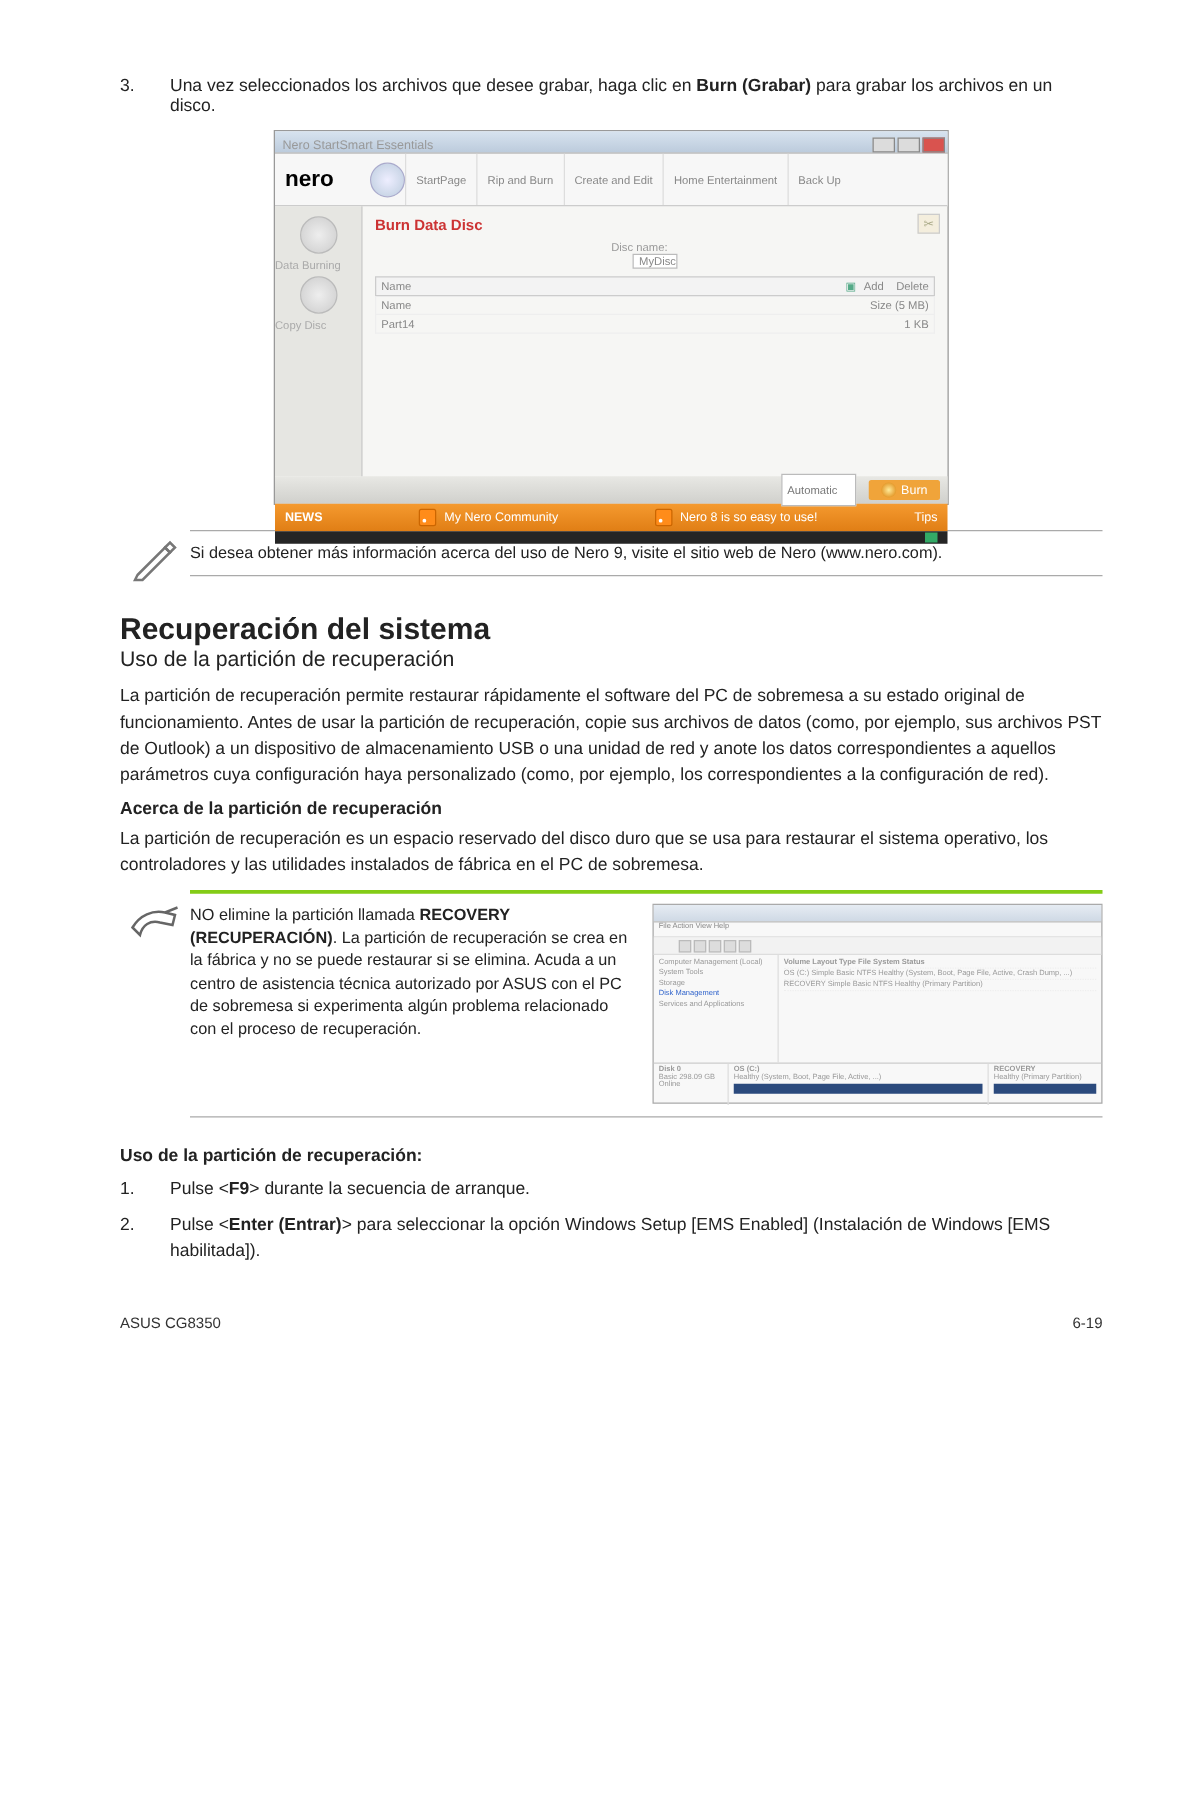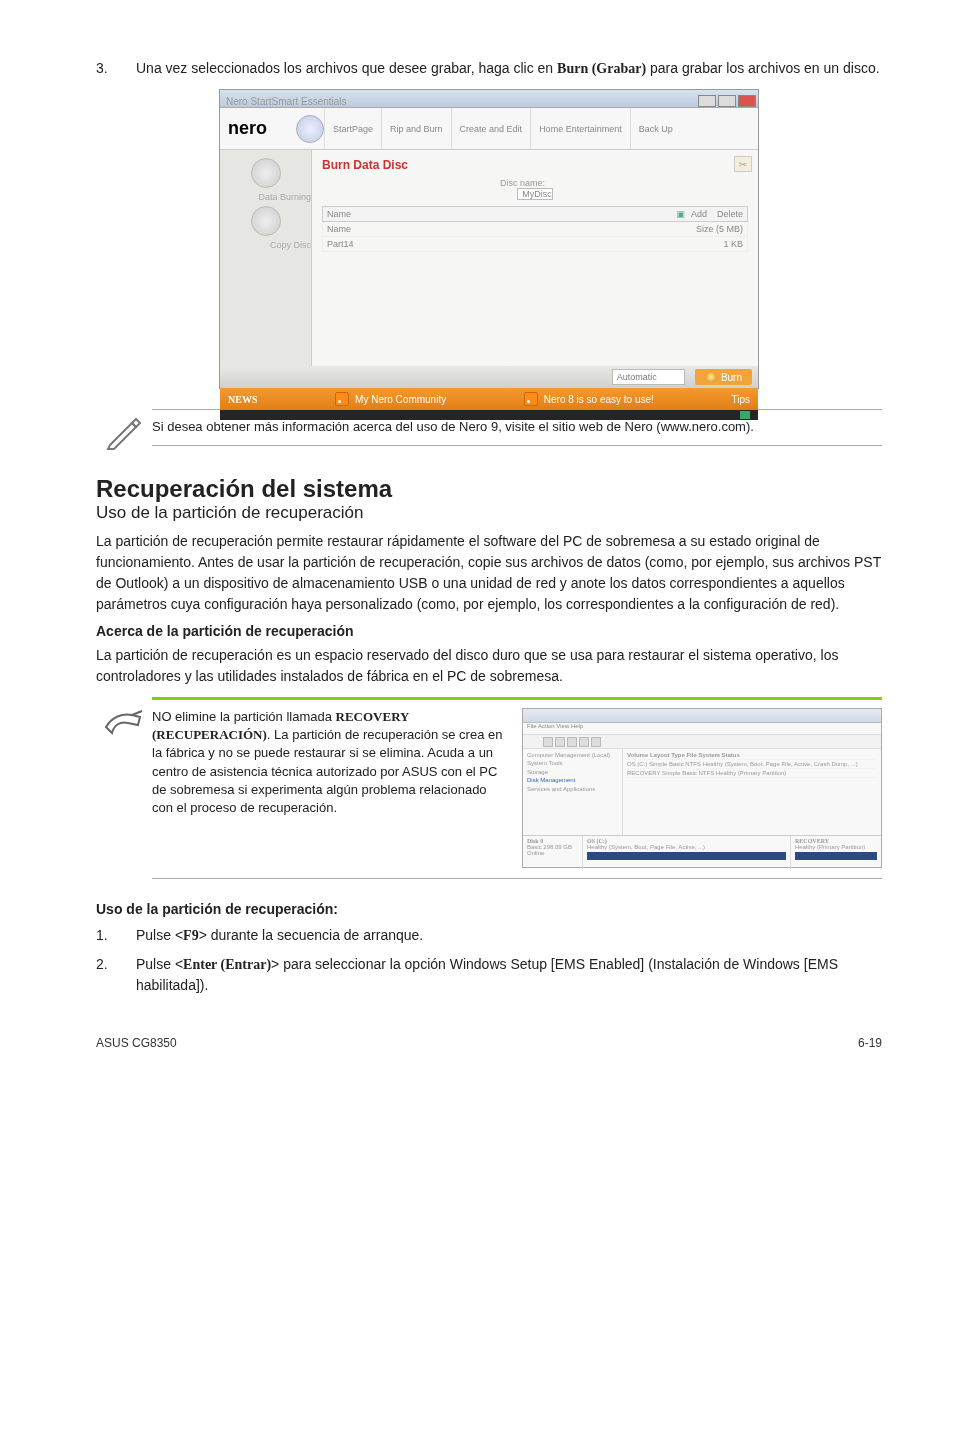--- a/index.html
+++ b/index.html
@@ -1,46 +1,46 @@
 <!DOCTYPE html>
 <html><head>
 <meta charset="utf-8">
 <style>
   * { margin:0; padding:0; box-sizing:border-box; }
   body { font-family: Arial, Helvetica, sans-serif; font-size:14px; color:#222; background:#fff; width:954px; }
   .page { padding:60px 72px 40px 96px; }
   .step { display:flex; margin-bottom:12px; }
   .step-num { width:40px; flex-shrink:0; }
   .step-body { flex:1; }
-  .bold { font-weight:bold;font-family:Liberation Serif, serif; }
+  .bold { font-weight:bold; }
   .img-block { margin:6px auto 20px; }
   .img-center { display:flex; justify-content:center; }
   .nero-window { width:540px; height:300px; border:1px solid #999; background:#f6f6f4; position:relative; font-size:10px; color:#999; }
   .nero-title { height:18px; background:linear-gradient(#d7e3ef,#bccbdc); border-bottom:1px solid #aaa; display:flex; align-items:flex-end; padding-left:6px; justify-content:space-between;}
   .win-btns { display:flex; }
   .win-btn { width:18px; height:12px; background:#dcdcdc; border:1px solid #888; margin-right:2px; }
   .win-btn.close { background:#d9534f; }
   .nero-toolbar { height:42px; background:#f7f7f7; border-bottom:1px solid #ccc; display:flex; align-items:center; }
   .nero-logo { width:70px; font-weight:bold; font-size:18px; color:#000; padding-left:8px; }
   .orb { width:28px; height:28px; border-radius:50%; background:radial-gradient(#eef,#bcd); border:1px solid #aac; margin-left:6px; }
   .tb-btn { padding:4px 8px; border-left:1px solid #ddd; height:100%; display:flex; align-items:center; color:#888; font-size:9px; }
   .nero-body { display:flex; height:calc(100% - 18px - 42px - 22px); }
-  .nero-side { width:92px; background:#e6e6e2; border-right:1px solid #ccc; padding-top:4px; text-align:right; color:#aaa; font-size:9px;}
+  .nero-side { width:70px; background:#e6e6e2; border-right:1px solid #ccc; padding-top:4px; text-align:left; color:#aaa; font-size:9px;}
   .side-ico { width:30px; height:30px; margin:4px auto; background:radial-gradient(#eee,#ccc); border-radius:50%; border:1px solid #bbb;}
   .nero-main { flex:1; padding:8px 10px; }
   .red-title { color:#c33; font-weight:bold; font-size:12px; margin-bottom:6px;}
   .row { display:flex; align-items:center; margin-bottom:6px;flex-direction:column; }
   .lbl { color:#999; width:70px; font-size:9px;}
   .inp { flex:1; max-width:180px; height:16px; background:#fff; border:1px solid #bbb; padding-left:4px; font-size:9px; color:#888;}
   .tbl-head { display:flex; justify-content:space-between; border:1px solid #ccc; background:#f3f3f3; height:16px; align-items:center; padding:0 4px; margin-top:4px; font-size:9px; color:#888;}
   .tbl-cell { display:flex; justify-content:space-between; padding:2px 4px; font-size:9px; color:#888; border:1px solid #eee; border-top:none;}
   .ruler { height:22px; background:linear-gradient(#e8e8e4,#d0d0cc); display:flex; align-items:center; justify-content:flex-end; padding-right:6px; }
   .burn-chip { background:#f0a43a; color:#fff; padding:2px 10px; font-size:10px; border-radius:2px; display:flex; align-items:center; }
   .burn-ico { width:12px; height:12px; background:radial-gradient(#ffeb99,#d97a00); border-radius:50%; margin-right:4px;}
-  .combo { height:16px; background:#fff; border:1px solid #bbb; padding:0 27px 0 4px; font-size:9px; color:#777; display:inline-flex; align-items:center;}
+  .combo { height:26px; background:#fff; border:1px solid #bbb; padding:0 14px 0 4px; font-size:9px; color:#777; display:inline-flex; align-items:center;}
   .news-bar { height:22px; background:linear-gradient(#f59a2f,#e07e15); display:flex; align-items:center; font-size:10px; color:#fff; padding:0 8px; justify-content:space-between;}
   .news-item { display:flex; align-items:center; }
   .rss { width:14px; height:14px; background:#ff8c1a; border:1px solid #cc6600; border-radius:2px; margin-right:6px; position:relative;}
   .rss::after{content:"";position:absolute;left:2px;bottom:2px;width:3px;height:3px;background:#fff;border-radius:50%;}
   .foot-strip { height:10px; background:#252525; display:flex; justify-content:flex-end; padding-right:8px; }
   .foot-dot { width:10px; height:8px; background:#3a6; margin-top:1px;}
   .callout { display:flex; align-items:flex-start; margin:12px 0 24px; }
   .callout-icon { width:56px; flex-shrink:0; display:flex; justify-content:center; padding-top:2px;}
   .callout-body { flex:1; border-top:1px solid #aaa; border-bottom:1px solid #aaa; padding:8px 0; font-size:13px; line-height:1.45;}
   .pen-svg, .hand-svg { color:#6a6a6a; }

